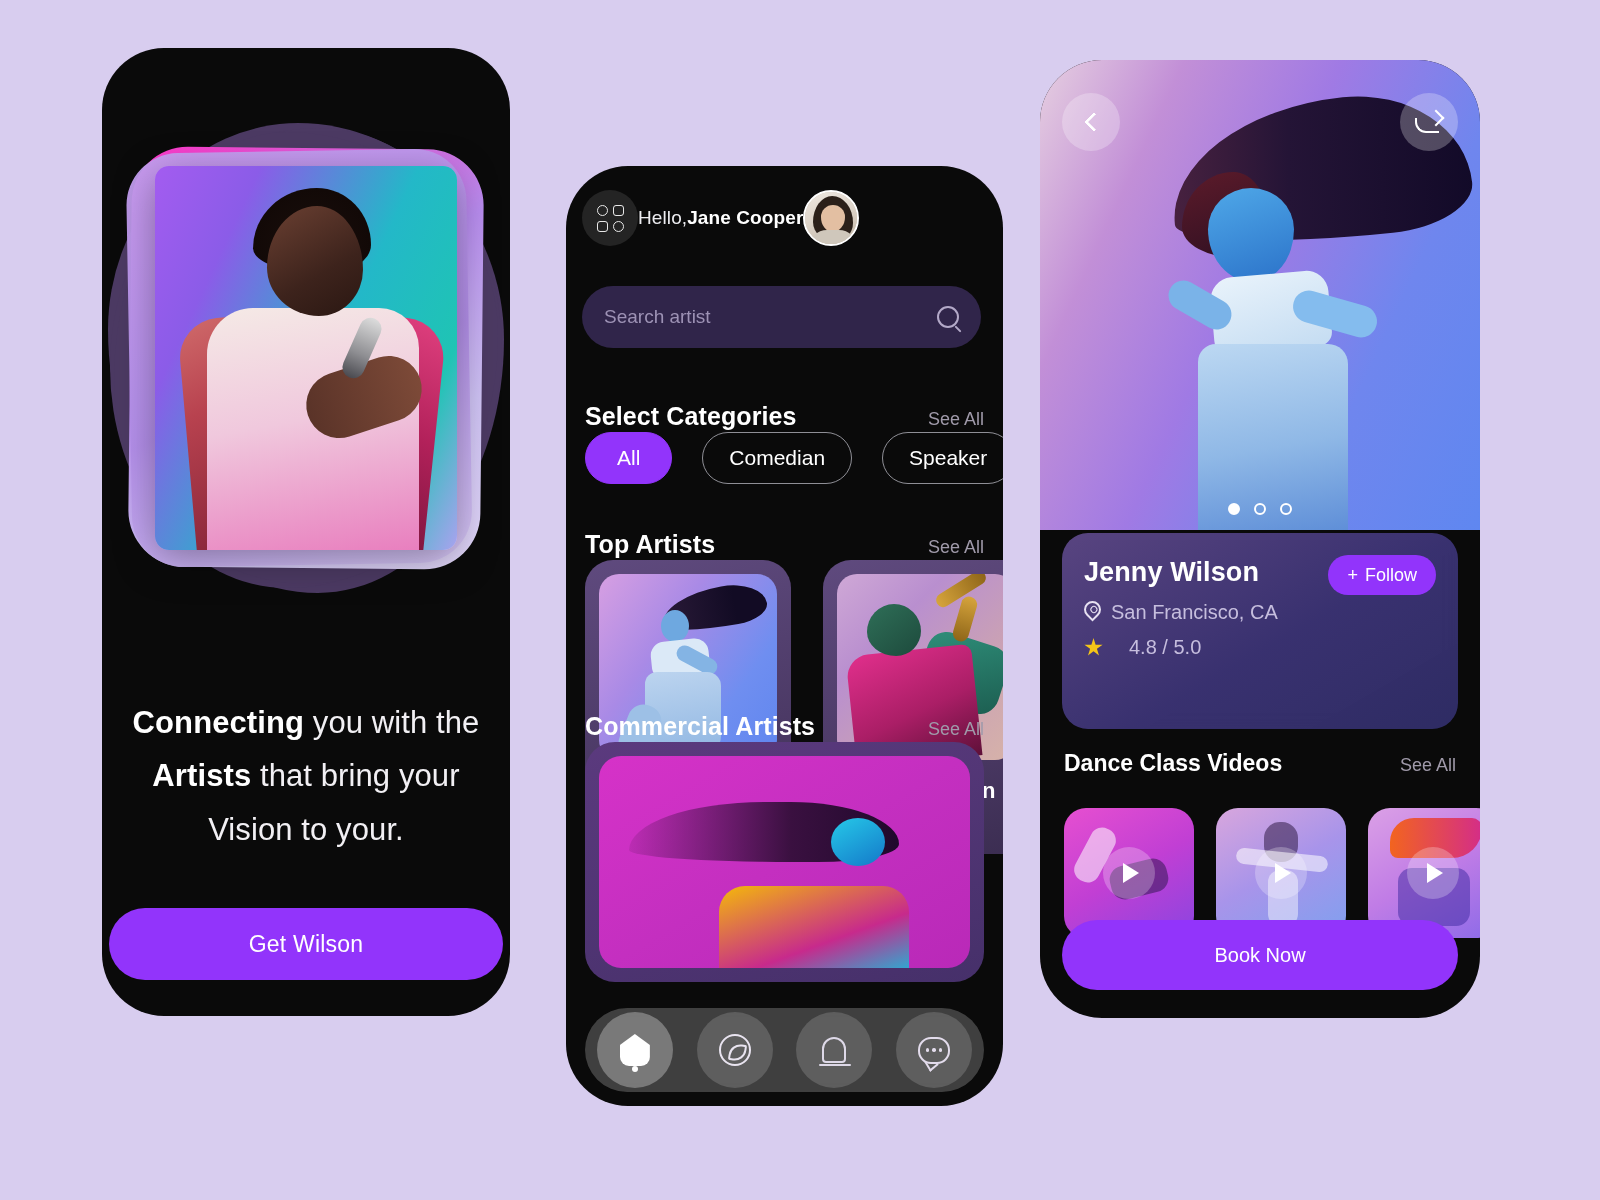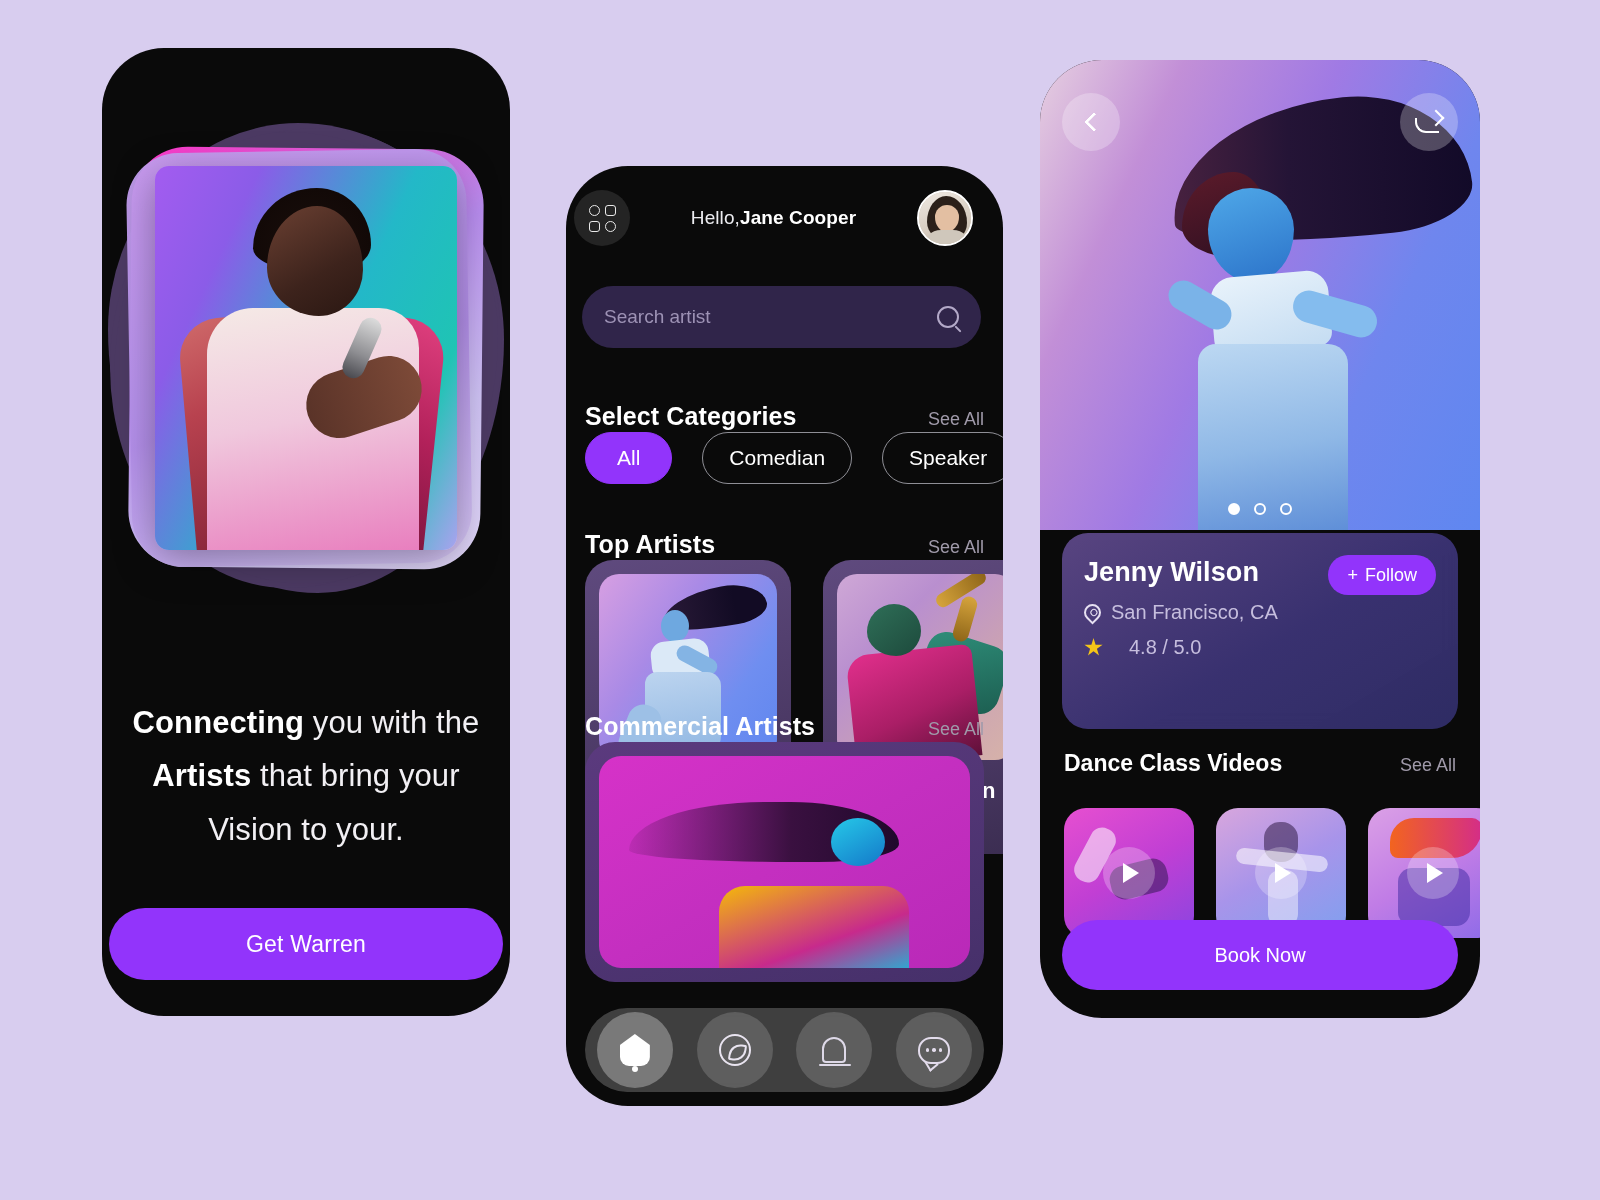--- a/index.html
+++ b/index.html
@@ -124,22 +124,22 @@
     color:#fff; font-size:23px; font-family:inherit; letter-spacing:.2px;
     display:flex; align-items:center; justify-content:center;
     cursor:pointer;
   }
 
   
   #phone-mid { left: 566px; top: 166px; width: 437px; height: 940px; }
   .mid-inner { position:absolute; inset:0; }
 
   .top-row {
-    position:absolute; left:8px; top:24px; width:399px; height:56px;
-    display:flex; align-items:center; justify-content:space-between;
+    position:absolute; left:16px; top:24px; width:399px; height:56px;
+    display:flex; align-items:center; 
   }
   .grid-btn {
     width:56px; height:56px; border-radius:50%;
     background:#242424; display:flex; align-items:center; justify-content:center;
     border:none; cursor:pointer;
   }
   .grid-ico { display:grid; grid-template-columns:11px 11px; grid-gap:5px; }
   .grid-ico i { display:block; width:11px; height:11px; border:1.8px solid #e8e8e8; border-radius:3px; }
   .grid-ico i.r { border-radius:50%; }
   .greet { color:#ececf0; font-size:19px; letter-spacing:.1px; }
@@ -297,21 +297,21 @@
     backdrop-filter: blur(10px);
     padding:24px 22px;
   }
   .prof-name { color:#fff; font-size:27px; font-weight:700; letter-spacing:.1px; }
   .follow-btn {
     position:absolute; right:22px; top:22px; height:40px; padding:0 19px;
     background:#9234fb; border:none; border-radius:20px; cursor:pointer;
     color:#fff; font-size:18px; font-family:inherit;
     display:flex; align-items:center; gap:7px;
   }
-  .loc-row { display:flex; align-items:center; gap:10px; margin-top:13px; }
+  .loc-row { display:flex; gap:10px; margin-top:13px; }
   .pin { width:17px; height:17px; border:2px solid #e7e1f2; border-radius:50% 50% 50% 0; transform:rotate(-45deg); position:relative; flex:0 0 auto; }
   .pin:after { content:""; position:absolute; left:4px; top:4px; width:5px; height:5px; border:1.6px solid #e7e1f2; border-radius:50%; }
   .loc-txt { color:#c6bede; font-size:20px; }
   .rate-row { display:flex; align-items:center; gap:26px; margin-top:12px; }
   .star { width:19px; height:19px; background:#f5c518; flex:0 0 auto;
     clip-path: polygon(50% 0%,61% 35%,98% 35%,68% 57%,79% 92%,50% 70%,21% 92%,32% 57%,2% 35%,39% 35%); }
   .rate-txt { color:#c6bede; font-size:20px; }
   .tags { position:absolute; left:22px; right:22px; bottom:20px; display:flex; gap:12px; }
   .tag { flex:0 0 auto; padding:0 17px; height:36px; border-radius:18px;
     background: rgba(255,255,255,.12); color:#eee9f6; font-size:16px;
@@ -365,21 +365,21 @@
       </div>
     </div>
   </div>
 
   <div class="headline">
     <b>Connecting</b><span> you with the</span><br>
     <b>Artists</b><span> that  bring  your</span><br>
     <span>Vision to your.</span>
   </div>
 
-  <button class="cta-btn">Get Warren</button>
+  <button class="cta-btn">Get Wilson</button>
 </div>
 
 <div class="phone" id="phone-mid">
   <div class="mid-inner">
 
     <div class="top-row">
       <button class="grid-btn">
         <span class="grid-ico">
           <i class="r"></i>
             <i></i>

